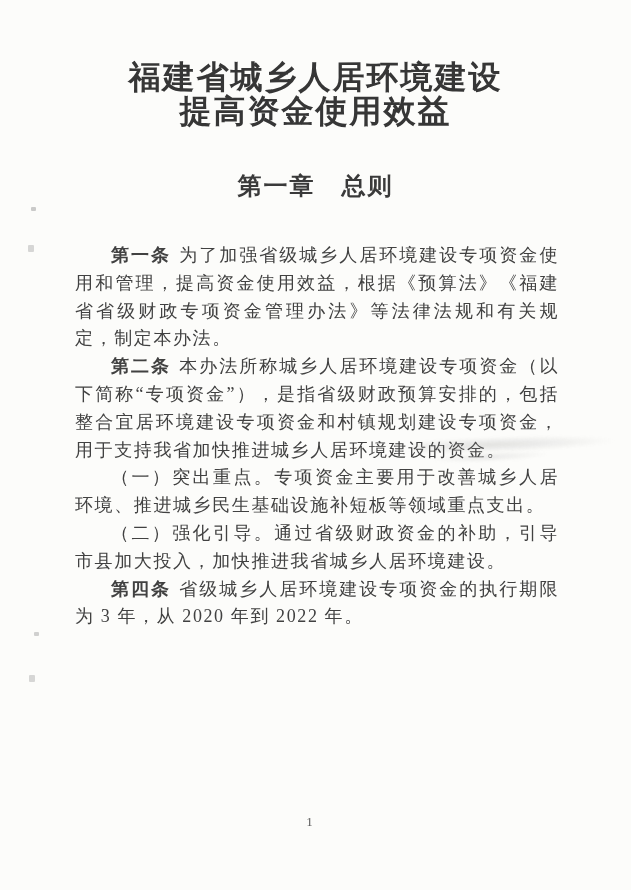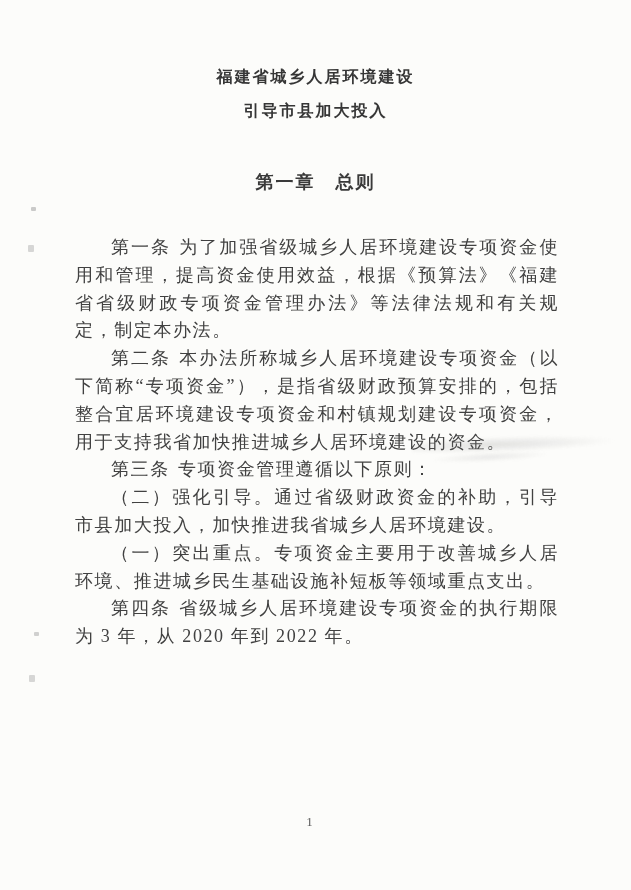--- a/index.html
+++ b/index.html
@@ -13,49 +13,49 @@
     width: 631px; height: 890px;
     background: #fcfcfa;
     overflow: hidden;
     color: #3c3c3c;
     box-sizing: border-box;
   }
   .title {
     margin: 0;
     padding-top: 60px;
     text-align: center;
-    font-size: 16px;
+    font-size: 32px;
     font-weight: bold;
     line-height: 34px;
     letter-spacing: 2px;
     color: #363636;
   }
   .chapter {
     margin: 42px 0 0 0;
     text-align: center;
-    font-size: 18px;
+    font-size: 24px;
     font-weight: bold;
     letter-spacing: 2px;
     color: #3a3a3a;
   }
   .doc-body {
     margin: 40px 72px 0 75px;
     font-size: 18px;
     line-height: 27.8px;
     text-align: justify;
     text-justify: inter-character;
     color: #414141;
   }
   .doc-body p {
     margin: 0;
     text-indent: 2em;
     letter-spacing: 1.6px;
   }
   .article-label {
-    font-weight: normal;
+    font-weight: bold;
     margin-right: 0.45em;
     margin-top: 47px;
   }
   .page-number {
     position: absolute;
     left: 0; right: 12px;
     bottom: 60px;
     text-align: center;
     font-size: 13px;
     color: #5a5a5a;
@@ -88,33 +88,32 @@
   .sp3 { left: 34px; top: 632px; width: 5px; height: 4px; opacity: 0.4; }
   .sp4 { left: 29px; top: 675px; width: 6px; height: 7px; opacity: 0.35; }
 </style>
 </head>
 <body>
 
 <div class="page">
 
   <h1 class="title">
     <span>福建省城乡人居环境建设</span><br>
-    <span>引导市县加大投入</span>
+    <span>提高资金使用效益</span>
   </h1>
 
   <h2 class="chapter">
     <span>第一章　总则</span>
   </h2>
 
   <div class="doc-body" id="doc-body">
       <p><span class="article-label">第一条</span>为了加强省级城乡人居环境建设专项资金使用和管理，提高资金使用效益，根据《预算法》《福建省省级财政专项资金管理办法》等法律法规和有关规定，制定本办法。</p>
       <p><span class="article-label">第二条</span>本办法所称城乡人居环境建设专项资金（以下简称“专项资金”），是指省级财政预算安排的，包括整合宜居环境建设专项资金和村镇规划建设专项资金，用于支持我省加快推进城乡人居环境建设的资金。</p>
-      <p><span class="article-label">第三条</span>专项资金管理遵循以下原则：</p>
+      <p>（一）突出重点。专项资金主要用于改善城乡人居环境、推进城乡民生基础设施补短板等领域重点支出。</p>
       <p>（二）强化引导。通过省级财政资金的补助，引导市县加大投入，加快推进我省城乡人居环境建设。</p>
-      <p>（一）突出重点。专项资金主要用于改善城乡人居环境、推进城乡民生基础设施补短板等领域重点支出。</p>
       <p><span class="article-label">第四条</span>省级城乡人居环境建设专项资金的执行期限为 3 年，从 2020 年到 2022 年。</p>
     </div>
 
   <div class="page-number">1</div>
 
   <div class="smudge"></div>
   <div class="smudge-2"></div>
   <div class="speckle sp1"></div>
   <div class="speckle sp2"></div>
   <div class="speckle sp3"></div>

